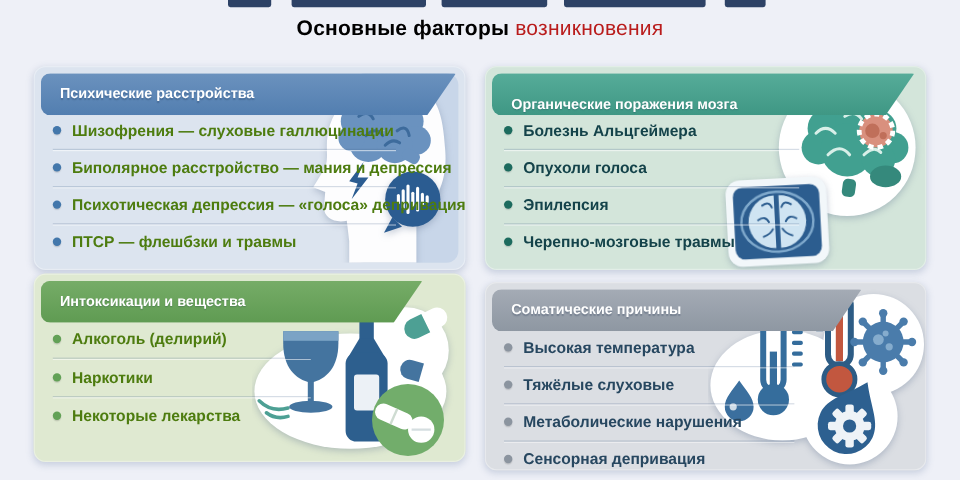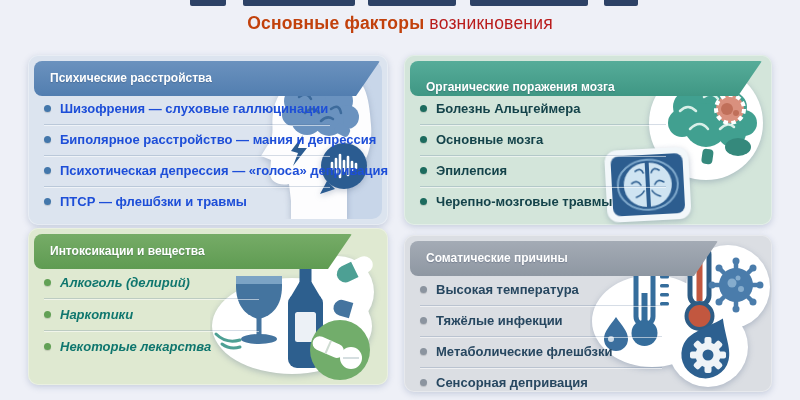--- a/index.html
+++ b/index.html
@@ -6,21 +6,21 @@
   body{
     width:800px;height:400px;overflow:hidden;position:relative;
     background:#eef0f7;
     font-family:"Liberation Sans", sans-serif;
     -webkit-font-smoothing:antialiased;
   }
   
   .crop-frag{position:absolute;top:0;height:6px;background:#2d4266;border-radius:0 0 2px 2px;}
   
   .title{position:absolute;top:13px;left:0;width:100%;text-align:center;font-size:17.5px;letter-spacing:.2px;}
-  .title .b{font-weight:700;color:#c2410c;}
+  .title .b{font-weight:700;color:#000000;}
   .title .r{font-weight:400;color:#b91c1c;}
   
   .card{position:absolute;border-radius:10px;overflow:hidden;
         box-shadow:0 2px 6px rgba(110,130,165,.30), inset 0 0 0 1px rgba(255,255,255,.35);}
   #card1{left:28px;top:55px;width:360px;height:170px;background:#dce4ef;}
   #card2{left:404px;top:55px;width:368px;height:170px;background:#d3e5da;}
   #card3{left:28px;top:228px;width:360px;height:157px;background:#dfe9d1;}
   #card4{left:404px;top:235px;width:368px;height:157px;background:#dbdee3;}
   .banner{position:absolute;top:6px;left:6px;height:33px;display:flex;align-items:center;
           padding:0 30px 2px 16px;color:#fff;font-weight:700;font-size:12px;
@@ -31,23 +31,23 @@
   #card2 .banner{width:306px;background:linear-gradient(180deg,#56ac99,#3f9784);align-items:flex-end;}
   #card3 .banner{width:272px;background:linear-gradient(180deg,#76ac67,#5f9b52);}
   #card4 .banner{width:262px;background:linear-gradient(180deg,#a4abb5,#8e97a2);}
   
   .items{list-style:none;margin:0;padding:0;position:absolute;left:16px;z-index:2;}
   .items li{display:flex;align-items:center;gap:9px;position:relative;
             font-weight:700;font-size:13px;white-space:nowrap;}
   .items li + li::before{content:'';position:absolute;top:0;left:0;right:0;height:1px;
             background:rgba(70,100,140,.22);box-shadow:0 1px 0 rgba(255,255,255,.55);}
   .dot{width:7px;height:7px;border-radius:50%;flex:0 0 auto;box-shadow:0 1px 1px rgba(0,0,0,.15);}
-  #card1 .items{top:38px;width:286px;} #card1 li{height:31px;color:#1d4ed8;} #card1 .dot{background:#4377ab;}
+  #card1 .items{top:38px;width:286px;} #card1 li{height:31px;color:#4d7c0f;} #card1 .dot{background:#4377ab;}
   #card2 .items{top:38px;width:246px;} #card2 li{height:31px;color:#14434a;} #card2 .dot{background:#1c6b5e;}
-  #card3 .items{top:38px;width:215px;} #card3 li{height:32px;color:#0f766e;font-style:italic;} #card3 .dot{background:#62a156;}
+  #card3 .items{top:38px;width:215px;} #card3 li{height:32px;color:#4d7c0f;} #card3 .dot{background:#62a156;}
   #card4 .items{top:39px;width:242px;} #card4 li{height:31px;color:#274760;align-items:center;} #card4 .dot{background:#8b949f;}
   
   .illus{position:absolute;z-index:1;}
   .c1-panel{position:absolute;right:6px;top:6px;bottom:6px;width:88px;background:#c8d6e9;border-radius:10px;z-index:0;}
   #card1 .illus{right:6px;top:8px;}
   #card2 .illus{right:0px;top:2px;}
   #card3 .illus{right:2px;top:26px;}
   #card4 .illus{right:-2px;top:6px;}
   .soft{filter:drop-shadow(0 2px 3px rgba(90,110,140,.35));}
 </style>
@@ -130,21 +130,21 @@
   <div class="banner">
     <span>Органические поражения мозга</span>
   </div>
   <ul class="items">
     <li>
         <span class="dot"></span>
         <span>Болезнь Альцгеймера</span>
       </li>
     <li>
         <span class="dot"></span>
-        <span>Основные мозга</span>
+        <span>Опухоли голоса</span>
       </li>
     <li>
         <span class="dot"></span>
         <span>Эпилепсия</span>
       </li>
     <li>
         <span class="dot"></span>
         <span>Черепно-мозговые травмы</span>
       </li>
   </ul>
@@ -248,25 +248,25 @@
   <div class="banner">
     <span>Соматические причины</span>
   </div>
   <ul class="items">
     <li>
         <span class="dot"></span>
         <span>Высокая температура</span>
       </li>
     <li>
         <span class="dot"></span>
-        <span>Тяжёлые инфекции</span>
-      </li>
-    <li>
-        <span class="dot"></span>
-        <span>Метаболические флешбзки</span>
+        <span>Тяжёлые слуховые</span>
+      </li>
+    <li>
+        <span class="dot"></span>
+        <span>Метаболические нарушения</span>
       </li>
     <li>
         <span class="dot"></span>
         <span>Сенсорная депривация</span>
       </li>
   </ul>
   <div class="illus">
     <svg width="184" height="150" viewBox="0 0 184 150">
       <g class="soft">
         <ellipse cx="62" cy="80" rx="60" ry="46" fill="#ffffff"></ellipse>

